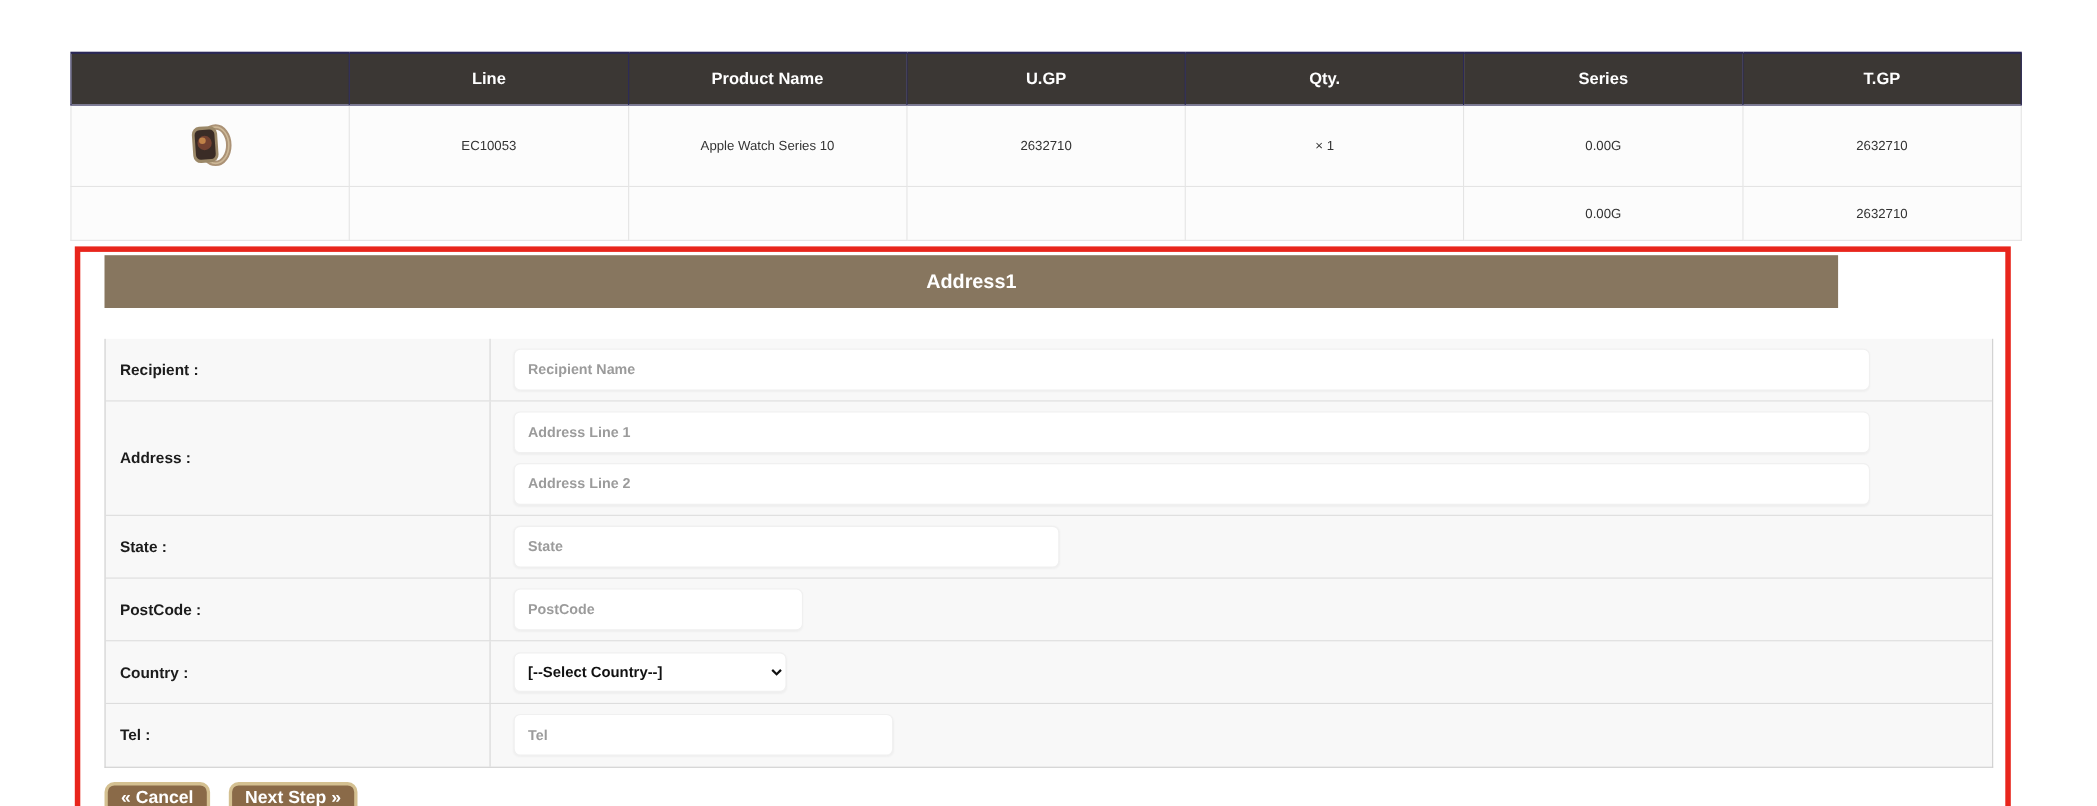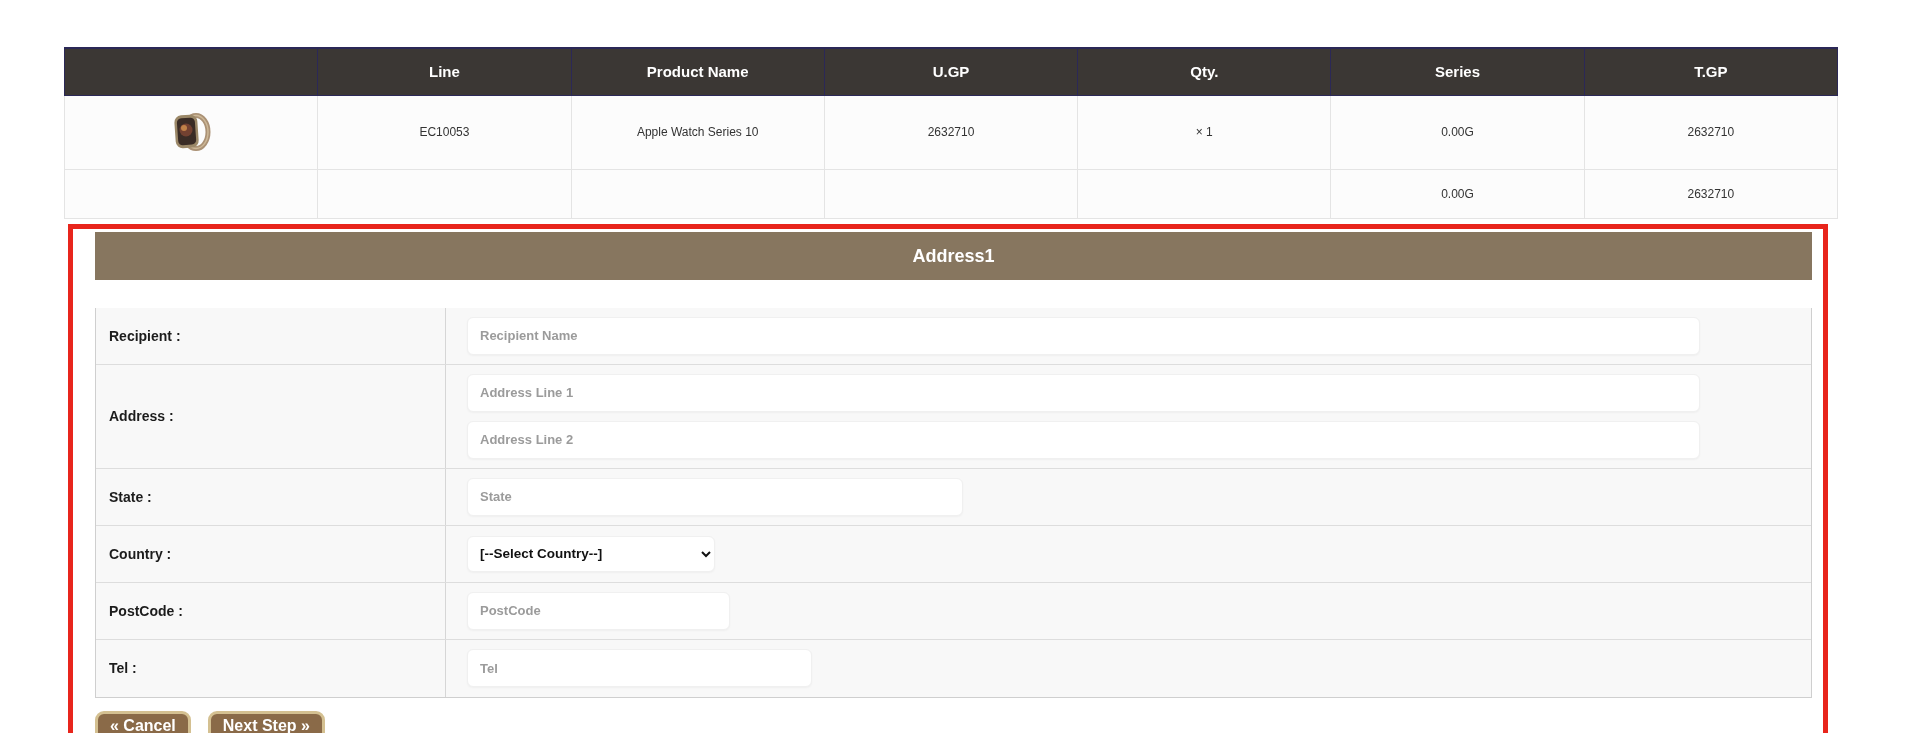--- a/index.html
+++ b/index.html
@@ -44,21 +44,21 @@
 
   
   .red-box {
     width: 1760px;
     margin: 5px 0 0 68px;
     border: 5px solid #e8251c;
     background: #ffffff;
     padding: 3px 12px 11px 22px;
   }
   .address-bar {
-    width: 1717px;
+    width: 1576px;
     height: 48px;
     line-height: 48px;
     background: #87765f;
     color: #ffffff;
     font-size: 18px;
     font-weight: bold;
     text-align: center;
   }
   .form-table {
     width: 1717px;
@@ -213,32 +213,32 @@
     </div>
 
     <div class="form-row">
       <div class="label-cell">State :</div>
       <div class="input-cell">
         <input type="text" class="txt-input w-state" placeholder="State" style="">
       </div>
     </div>
 
     <div class="form-row">
+      <div class="label-cell">PostCode :</div>
+      <div class="input-cell">
+        <input type="text" class="txt-input w-post" placeholder="PostCode" style="">
+      </div>
+    </div>
+
+    <div class="form-row">
       <div class="label-cell">Country :</div>
       <div class="input-cell">
         <select class="country-select">
           <option>[--Select Country--]</option>
         </select>
-      </div>
-    </div>
-
-    <div class="form-row">
-      <div class="label-cell">PostCode :</div>
-      <div class="input-cell">
-        <input type="text" class="txt-input w-post" placeholder="PostCode" style="">
       </div>
     </div>
 
     <div class="form-row">
       <div class="label-cell">Tel :</div>
       <div class="input-cell">
         <input type="text" class="txt-input w-tel" placeholder="Tel" style="">
       </div>
     </div>
 

